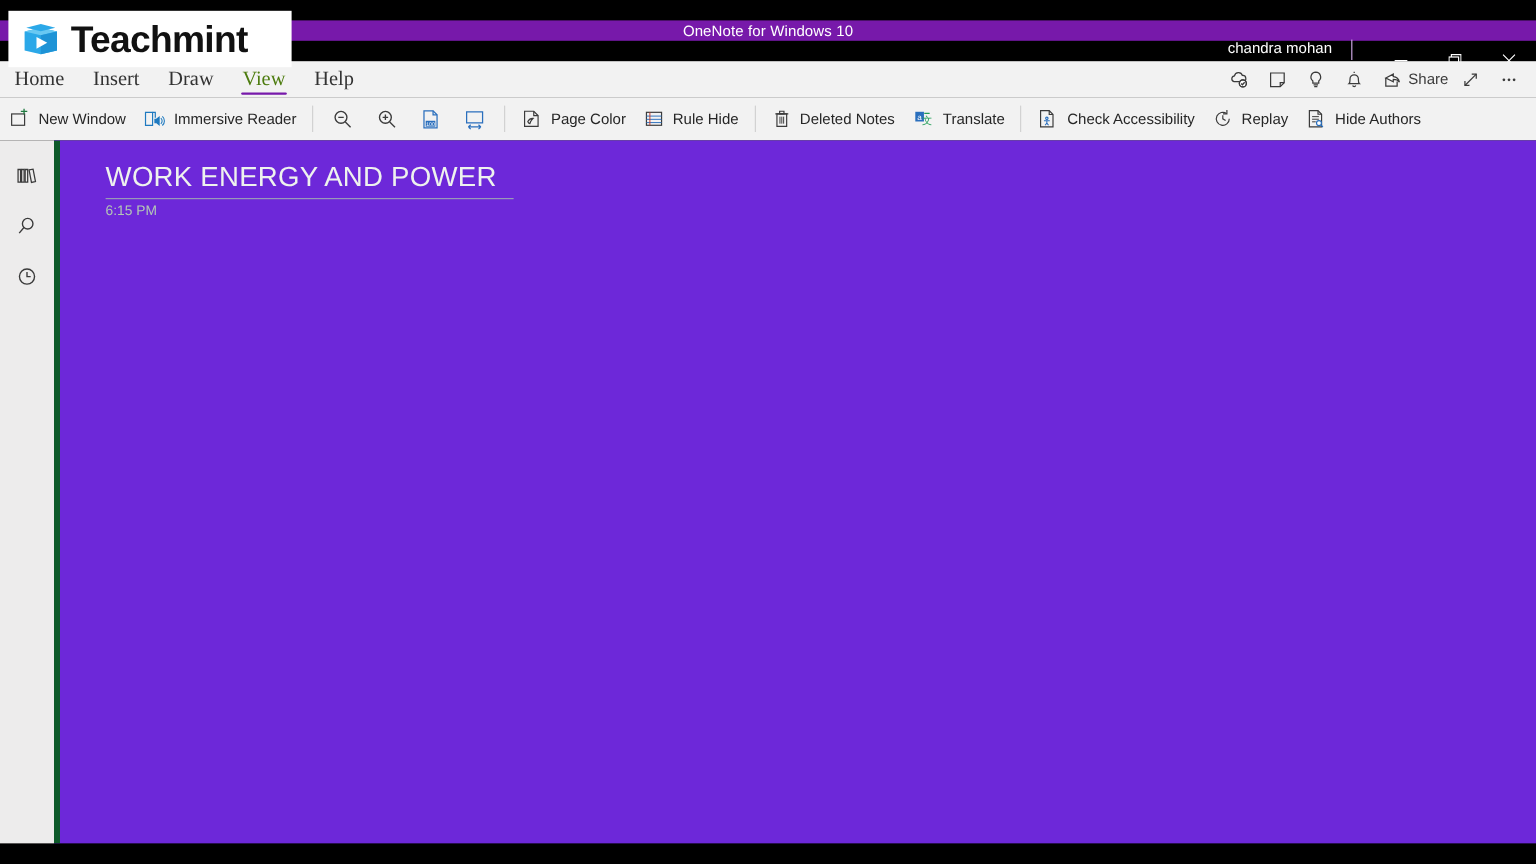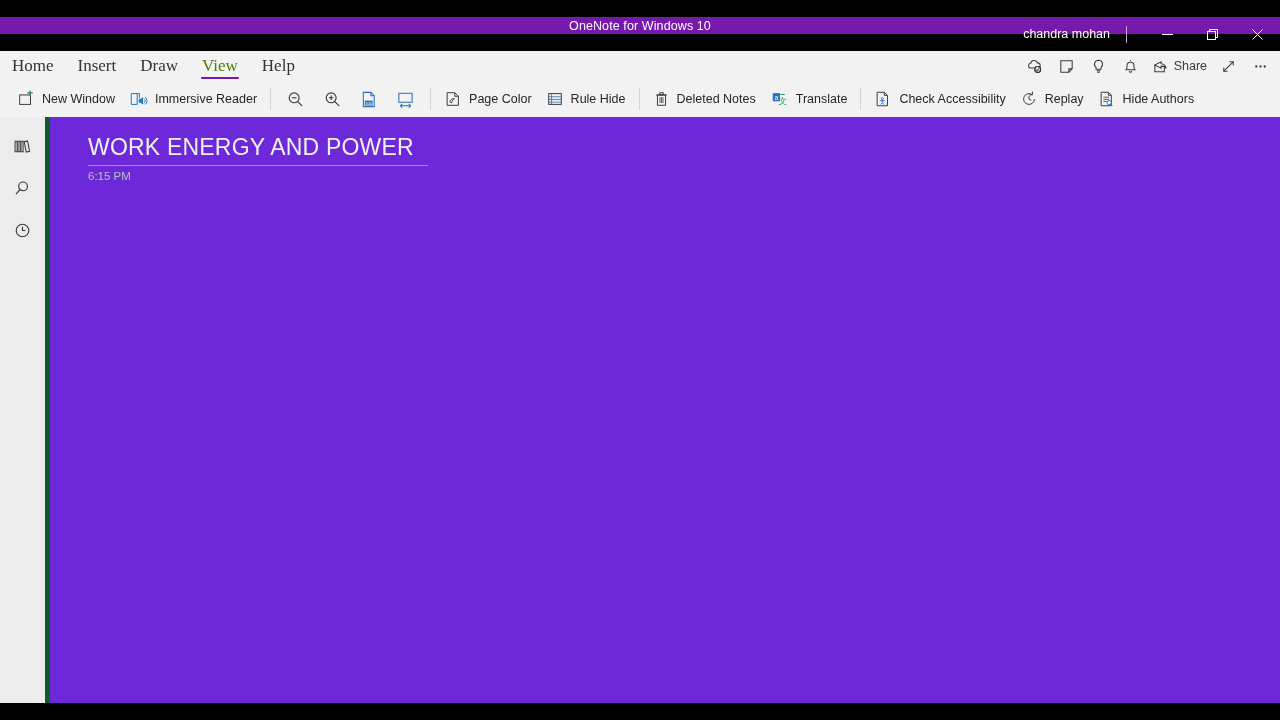--- a/index.html
+++ b/index.html
@@ -39,24 +39,23 @@
   .titlebar-title {
     position: absolute;
     left: 0; right: 0;
     text-align: center;
     color: #ffffff;
     font-size: 12.5px;
     letter-spacing: .1px;
   }
   .titlebar-right {
     position: absolute;
-    right: 0; top: 0;
+    right: 0; top: 16px;
     height: 34px;
     display: flex;
-    align-items: center;
   }
   .account-name {
     color: #ffffff;
     font-size: 12.5px;
     padding: 0 14px 0 10px;
   }
   .tb-sep {
     width: 1px; height: 17px;
     background: #c9a4de;
     margin: 0 18px 0 2px;
@@ -103,36 +102,35 @@
     position: absolute;
     right: 4px; top: 0;
     height: 30px;
     display: flex;
     align-items: center;
   }
   .qbtn {
     height: 30px;
     min-width: 32px;
     padding: 0 5px;
-    display: flex; align-items: center; justify-content: center;
+    display: flex; align-items: center; justify-content: flex-start;
     gap: 5px;
     color: #3b3b3b;
     font-size: 12.5px;
   }
   .qbtn svg { display: block; }
 
   
   .toolbar {
     position: absolute;
     left: 0; top: 81px;
     width: 1280px; height: 36px;
     background: #f2f2f2;
     display: flex;
     align-items: center;
-    padding-left: 10px;
   }
   .tool {
     height: 30px;
     display: flex;
     align-items: center;
     gap: 7px;
     padding: 0 7px;
     font-size: 12.5px;
     color: #262626;
     white-space: nowrap;
@@ -493,14 +491,24 @@
     <div class="page-title">WORK ENERGY AND POWER</div>
     <div class="title-rule"></div>
 
     <div class="page-meta">
       <span class="page-time">6:15 PM</span>
     </div>
   </div>
 
   <div class="bottom-letterbox"></div>
 
+  <div class="watermark">
+    <svg class="wm-logo" viewBox="0 0 40 40">
+      <path d="M20 9 L5 12.5 L5 30 L20 33.5 L35 30 L35 12.5 Z" fill="#2BA8E8"></path>
+      <path d="M20 9 L5 12.5 L20 16 L35 12.5 Z" fill="#69C8F2"></path>
+      <path d="M20 5.5 L6.5 9 L20 12.2 L33.5 9 Z" fill="#2BA8E8"></path>
+      <path d="M20 16 L20 33.5 L35 30 L35 12.5 Z" fill="#1E93D6"></path>
+      <path d="M16 17.5 L26 23 L16 28.5 Z" fill="#ffffff"></path>
+    </svg>
+    <span class="wm-text">Teachmint</span>
+  </div>
 
 </div>
 
 </body></html>

